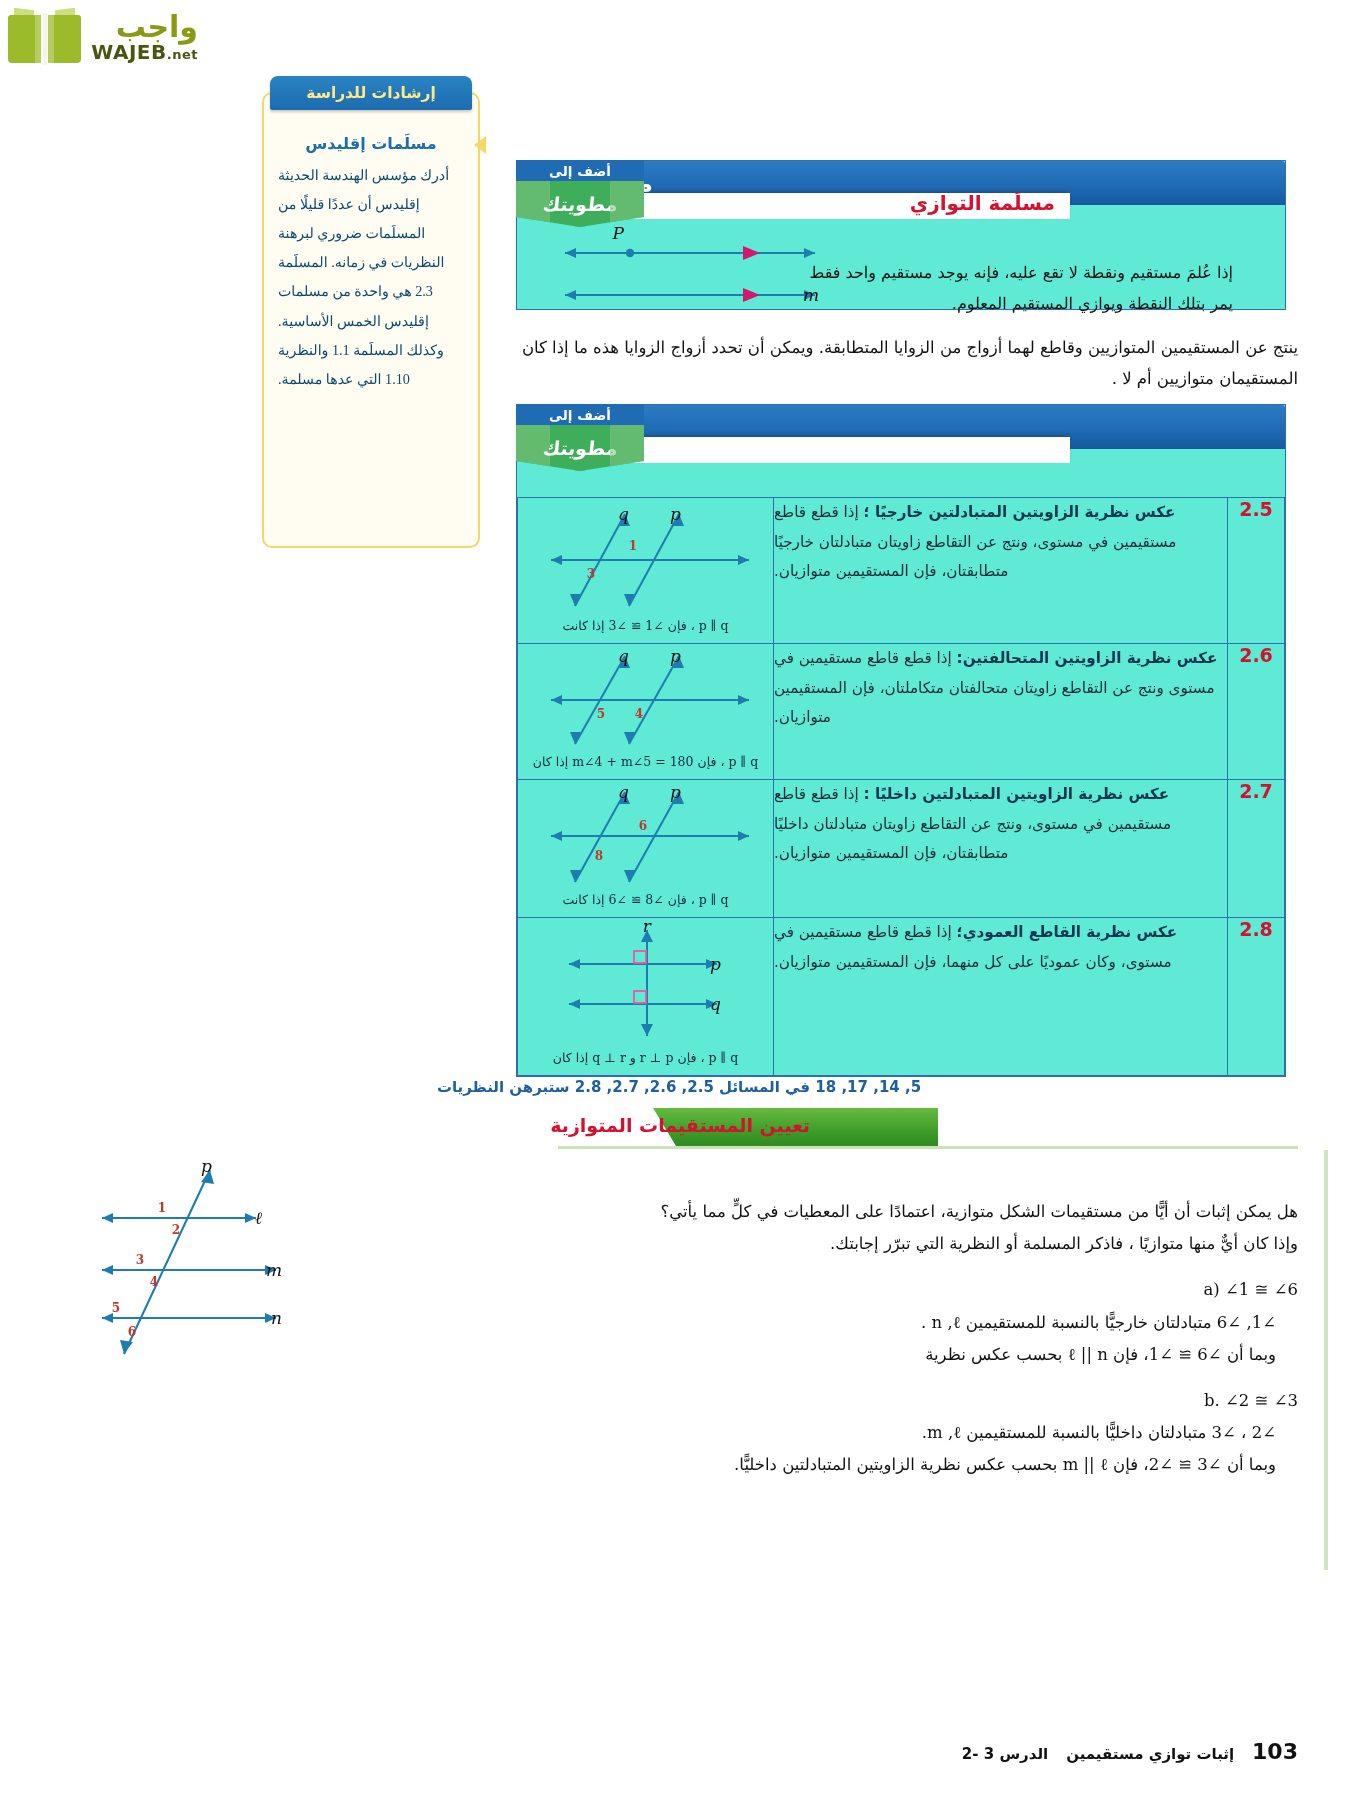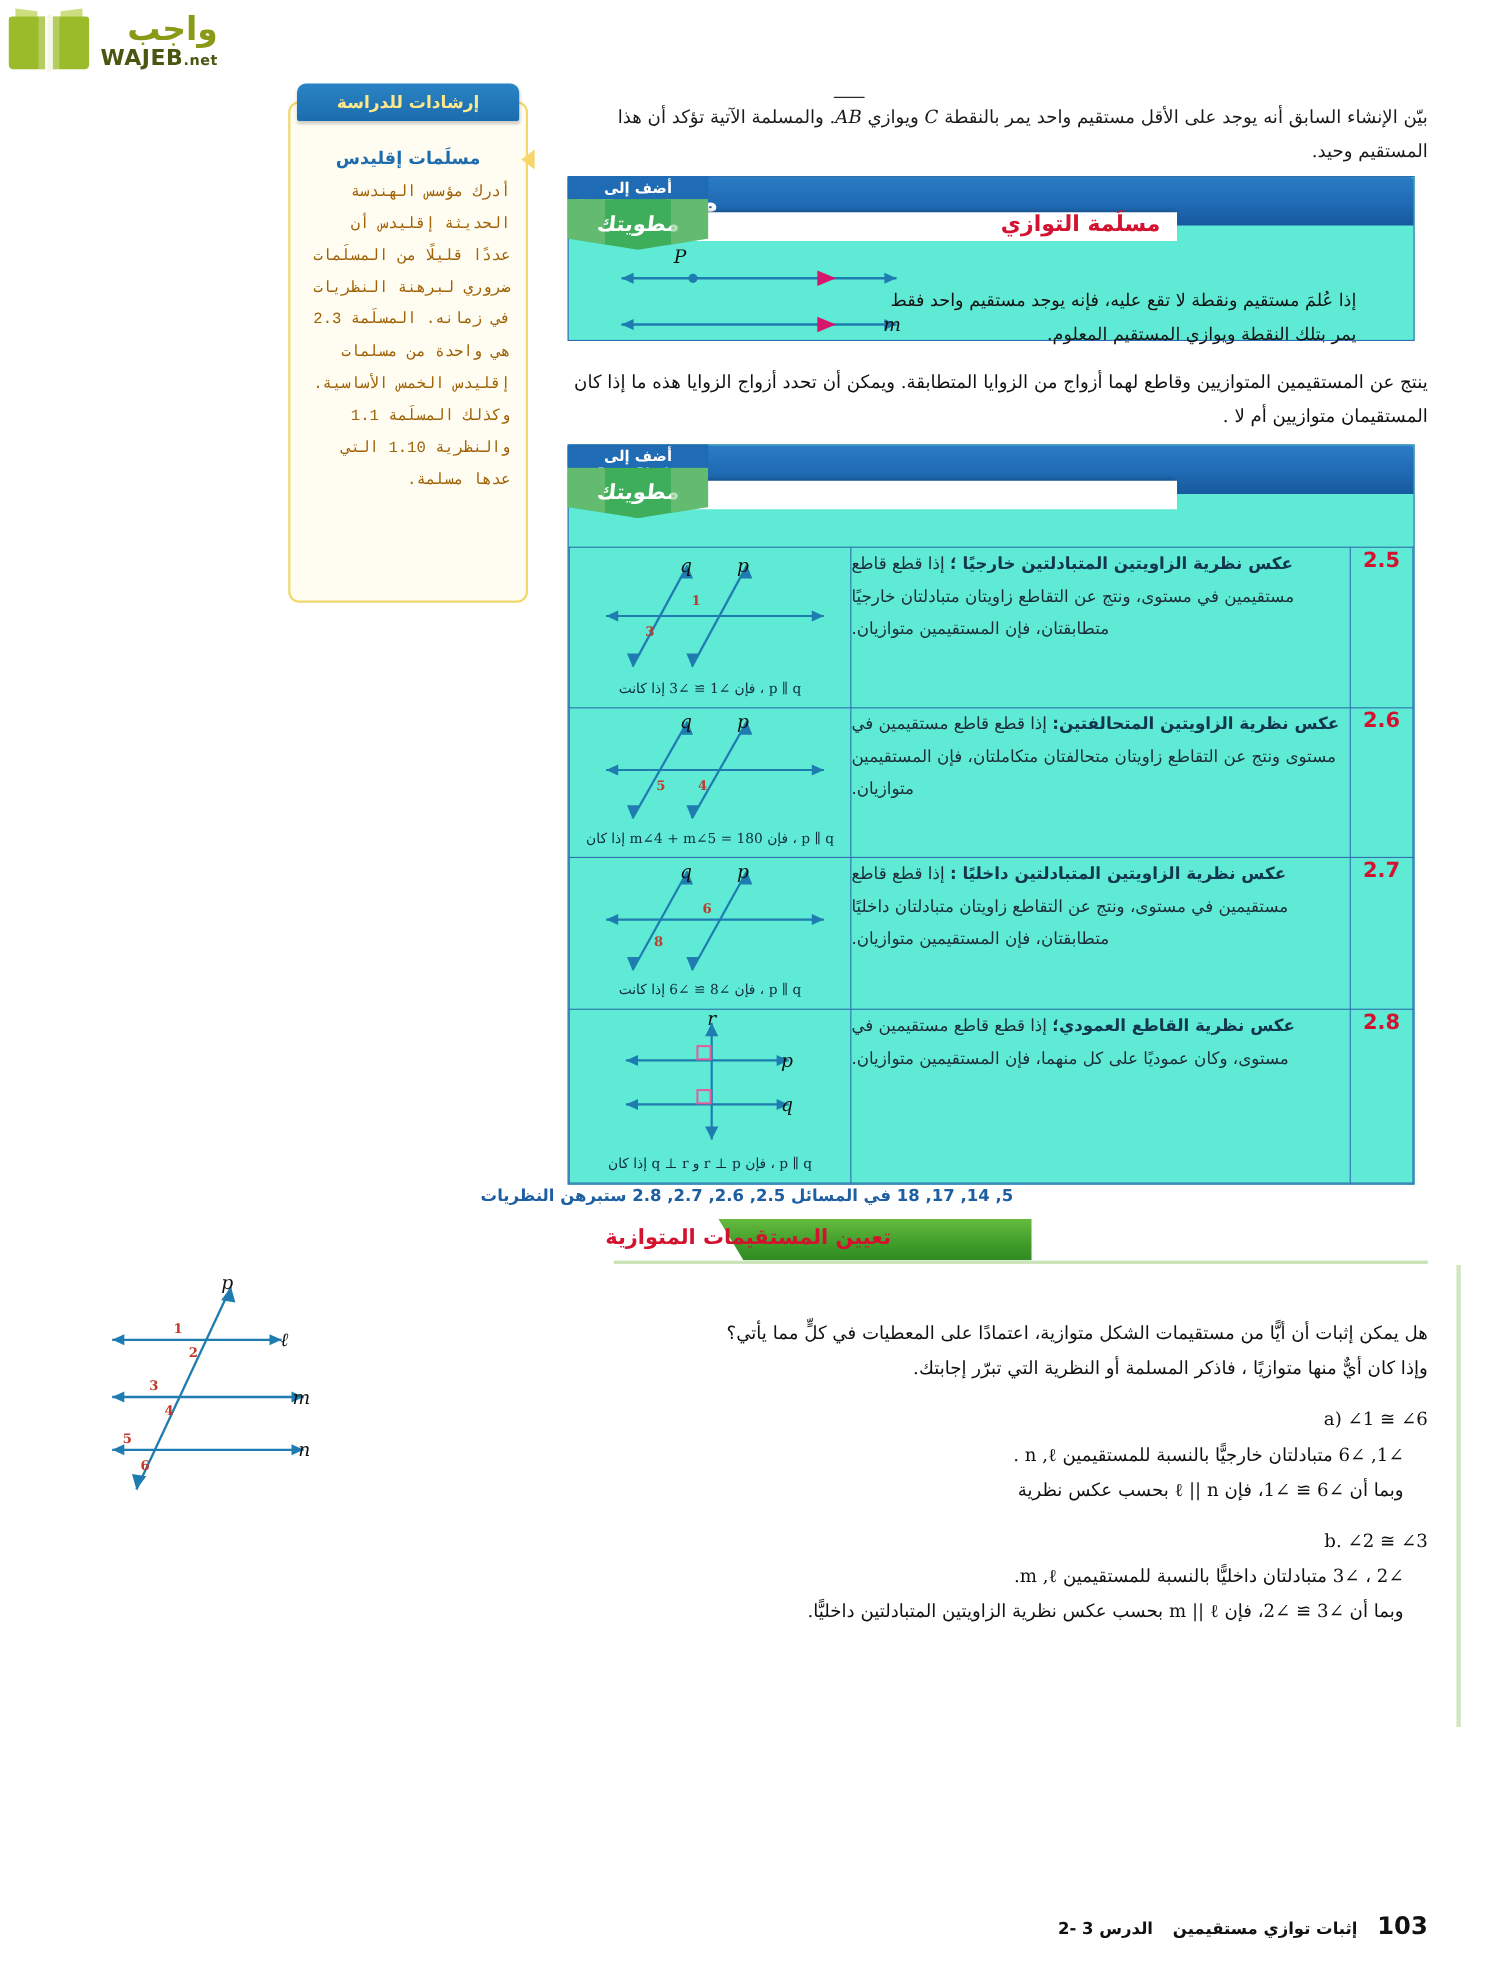--- a/index.html
+++ b/index.html
@@ -162,22 +162,22 @@
     box-shadow:0 2px 3px rgba(0,0,0,.2);
   }
   .sb-tab span{color:#ffe88a;font-weight:bold;font-size:15.5px;}
   .sb-sub{color:#1d6cae;font-weight:bold;font-size:16px;text-align:center;margin:6px 0 8px;position:relative;}
   .sb-sub::before{
     content:"";position:absolute;right:-22px;top:2px;
     border-top:9px solid transparent;border-bottom:9px solid transparent;
     border-right:12px solid #f7d76a;
   }
   .sb-text{
-    font-family:Liberation Mono, monospace;
-    font-size:14.2px;line-height:2.05;text-align:right;color:#a16207;
+    font-family:Liberation Serif, serif;
+    font-size:14.2px;line-height:2.05;text-align:left;color:#0c4a6e;
   }
 
   
   .footer{position:absolute;right:60px;bottom:36px;display:flex;align-items:baseline;}
   .pg-no{font-size:22px;font-weight:bold;color:#111;margin-right:0;}
   .foot-text{font-size:15px;font-weight:bold;color:#111;margin-right:18px;}
   .foot-lesson{font-weight:bold;}
 
   
   svg{display:block;overflow:visible;}
@@ -209,24 +209,20 @@
     <div class="wm-book">
         <i class="l"></i>
         <i class="r"></i>
       </div>
     <div class="wm-ar">واجب</div>
     <div class="wm-en">
       <span>WAJEB</span><span>.net</span>
     </div>
   </div>
 
-  <div class="intro">
-    <span>بيّن الإنشاء السابق أنه يوجد على الأقل مستقيم واحد يمر بالنقطة </span><span class="mathit">C</span><span> ويوازي </span><span class="vecAB">AB</span><span>. والمسلمة الآتية تؤكد أن هذا</span>
-    <div>المستقيم وحيد.</div>
-  </div>
 
   <div class="bluebox" style="right:72px;left:auto;top:160px;width:768px;height:148px;">
     <div class="blue-head">
       <div class="foldtab">
         <div class="cap">أضف إلى</div>
         <div class="fold">
           <span>مطويتك</span>
         </div>
       </div>
       <div style="flex:1"></div>

